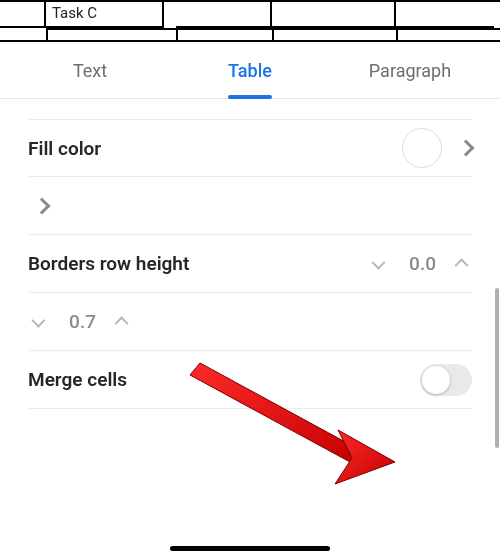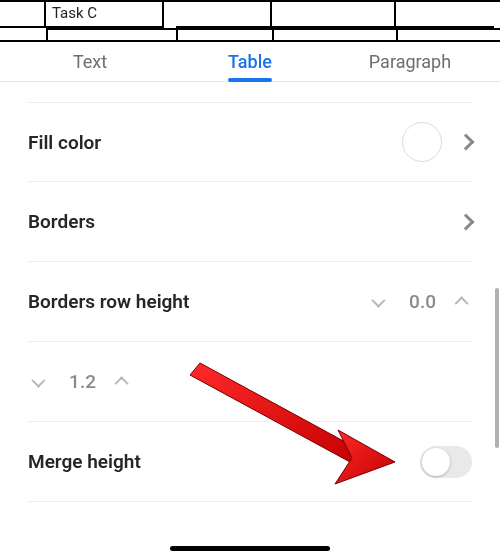--- a/index.html
+++ b/index.html
@@ -29,21 +29,21 @@
     align-items: center;
     padding: 0 6px;
     font-size: 15px;
     color: #222;
   }
   .doc-row-border { position:absolute; top:0; height:2px; background:#000; left:0; right:0;}
   
   
   .tabs {
     display: flex;
-    height: 40px;
+    height: 57px;
     border-bottom: 1px solid #e5e5e5;
     padding: 0 10px;
     align-items: stretch;
     gap: 0;
   }
   .tab {
     flex: 1;
     display: flex;
     align-items: center;
     justify-content: center;
@@ -63,21 +63,21 @@
     background: #1a73e8;
   }
   
   .panel {
     padding: 0 28px;
   }
   .row {
     display: flex;
     align-items: center;
     justify-content: space-between;
-    height: 80px;
+    height: 58px;
     border-bottom: 1px solid #ececec;
   }
   .row:first-child { border-top: 1px solid #ececec; margin-top:20px;}
   .row-label { font-size: 19px; font-weight: 600; color: #262626; }
   .row-right { display:flex; align-items:center; gap:10px; }
   .swatch {
     width: 40px; height: 40px; border-radius: 50%;
     border: 1px solid #dcdcdc; background:#fff;
   }
   .chevron {
@@ -162,21 +162,20 @@
 
   <div class="row">
     <span class="row-label">Fill color</span>
     <span class="row-right">
       <span class="swatch"></span>
       <span class="chevron"></span>
     </span>
   </div>
 
   <div class="row">
-    <span class="row-label">Borders</span>
     <span class="row-right">
       <span class="chevron"></span>
     </span>
   </div>
 
   <div class="row">
     <span class="row-label">Borders row height</span>
     <span class="stepper">
       <span class="step-btn">
           <span class="caret down"></span>
@@ -186,29 +185,29 @@
           <span class="caret up"></span>
         </span>
     </span>
   </div>
 
   <div class="row">
     <span class="stepper">
       <span class="step-btn">
           <span class="caret down"></span>
         </span>
-      <span class="step-value">1.2</span>
+      <span class="step-value">0.7</span>
       <span class="step-btn">
           <span class="caret up"></span>
         </span>
     </span>
   </div>
 
   <div class="row">
-    <span class="row-label">Merge height</span>
+    <span class="row-label">Merge cells</span>
     <span class="row-right">
       <span class="toggle">
         <span class="knob"></span>
       </span>
     </span>
   </div>
 
 </div>
 
 <div class="scroll-hint"></div>

